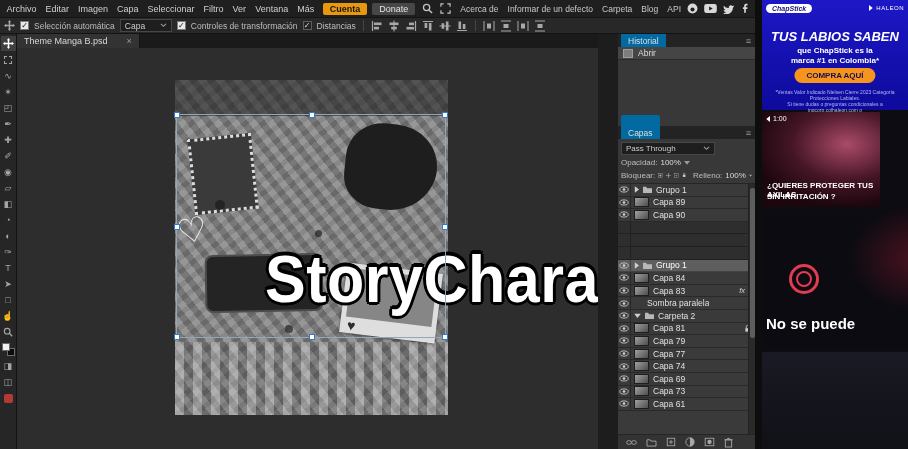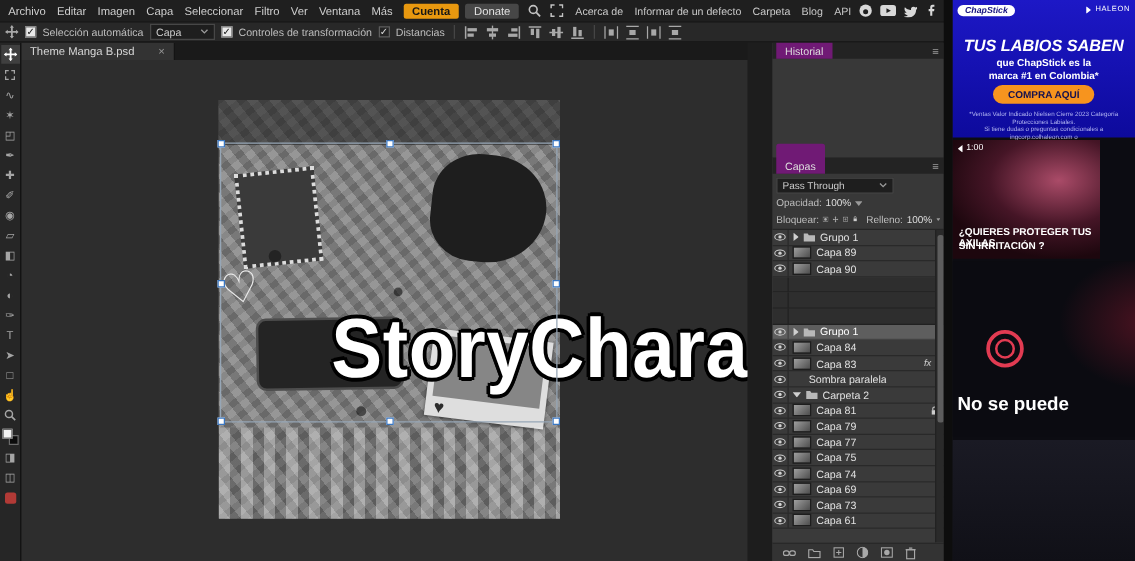--- a/index.html
+++ b/index.html
@@ -75,21 +75,21 @@
 
 
 .iconrail { position:absolute; left:598px; top:34px; width:20px; height:415px; background:#282828;
   border-left:1px solid #151515; display:flex; flex-direction:column; align-items:center; padding-top:7px; gap:10px;
   z-index:6; color:#b5b5b5; font-size:9px; }
 .iconrail .lbl { line-height:1; }
 
 
 .panels { position:absolute; left:618px; top:34px; width:137px; height:415px; background:#303030; z-index:6; font-size:9px; }
 .phead { height:13px; background:#232323; display:flex; align-items:flex-end; padding-left:3px; position:relative; }
-.ptab { background:#701a75; padding:13px 7px 1px; color:#ddd; font-size:8.5px; border-radius:2px 2px 0 0; }
+.ptab { background:#0369a1; padding:13px 7px 1px; color:#ddd; font-size:8.5px; border-radius:2px 2px 0 0; }
 .pmenu { position:absolute; right:4px; top:2px; color:#9b9b9b; font-size:9px; }
 .history { position:absolute; left:0; top:0; width:137px; height:92px; background:#383838; }
 .hentry { height:13px; background:#454545; display:flex; align-items:center; gap:5px; padding-left:5px;
   color:#ddd; border-bottom:1px solid #2a2a2a; font-size:8.5px; }
 .hthumb { width:10px; height:9px; background:#7d7d7d; border:1px solid #9d9d9d; flex:none; }
 
 .layerspanel { position:absolute; left:0; top:92px; width:137px; height:323px; background:#383838; display:flex; flex-direction:column; }
 .lcontrols { padding:3px 3px 2px; font-size:8px; color:#bdbdbd; }
 .crow { display:flex; align-items:center; gap:3px; margin-bottom:3px; }
 .blendsel { width:94px; font-size:8px; height:13px; }
@@ -453,20 +453,24 @@
   </div>
 
 
   <div class="panels">
 
     <div class="history">
       <div class="phead">
         <span class="ptab">Historial</span>
         <span class="pmenu">≡</span>
       </div>
+      <div class="hentry">
+        <span class="hthumb"></span>
+        <span>Abrir</span>
+      </div>
     </div>
 
     <div class="layerspanel">
       <div class="phead">
         <span class="ptab">Capas</span>
         <span class="pmenu">≡</span>
       </div>
 
       <div class="lcontrols">
         <div class="crow">
@@ -633,29 +637,20 @@
           <span class="lname">Capa 79</span>
         </div>
         <div class="lrow">
           <span class="eyecell">
               <svg width="10" height="7">
                 <use href="#sym-eye"></use>
               </svg>
             </span>
           <span class="lthumb"></span>
           <span class="lname">Capa 77</span>
-        </div>
-        <div class="lrow">
-          <span class="eyecell">
-              <svg width="10" height="7">
-                <use href="#sym-eye"></use>
-              </svg>
-            </span>
-          <span class="lthumb"></span>
-          <span class="lname">Capa 75</span>
         </div>
         <div class="lrow">
           <span class="eyecell">
               <svg width="10" height="7">
                 <use href="#sym-eye"></use>
               </svg>
             </span>
           <span class="lthumb"></span>
           <span class="lname">Capa 74</span>
         </div>

